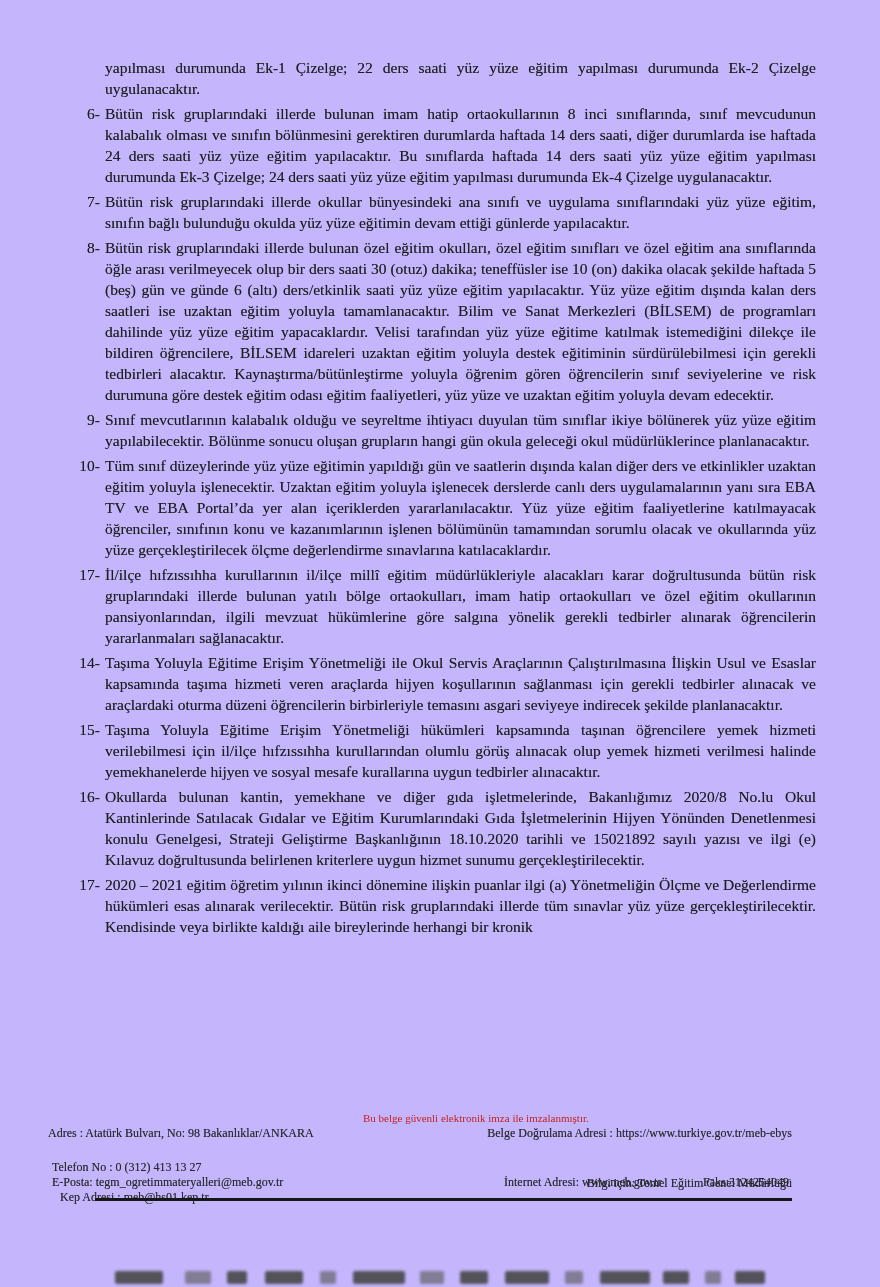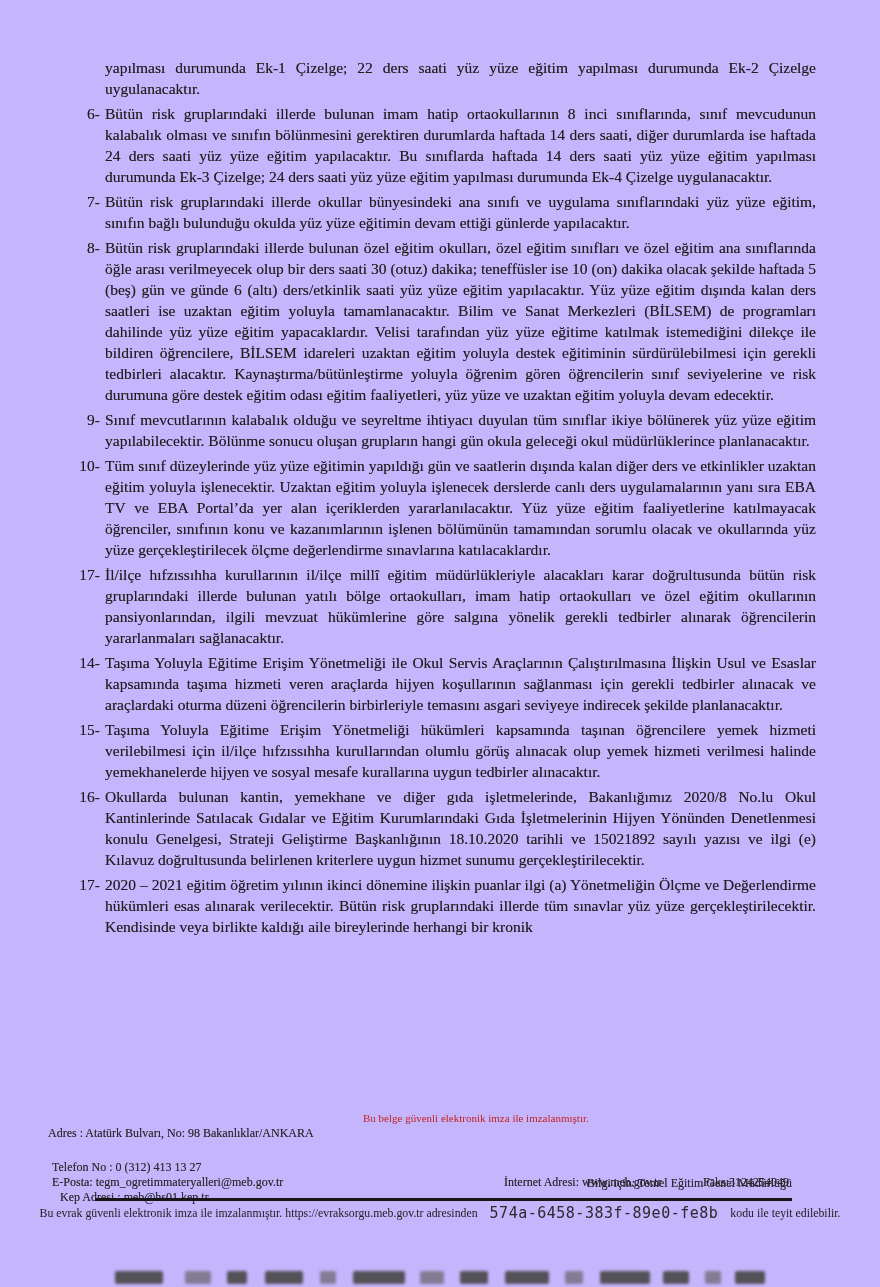--- a/index.html
+++ b/index.html
@@ -110,34 +110,30 @@
     </div>
     <div class="item">
       <span class="num">17-</span>
       <span>2020 – 2021 eğitim öğretim yılının ikinci dönemine ilişkin puanlar ilgi (a) Yönetmeliğin Ölçme ve Değerlendirme hükümleri esas alınarak verilecektir. Bütün risk gruplarındaki illerde tüm sınavlar yüz yüze gerçekleştirilecektir. Kendisinde veya birlikte kaldığı aile bireylerinde herhangi bir kronik</span>
     </div>
   </div>
 
   <div class="red-note">Bu belge güvenli  elektronik imza ile imzalanmıştır.</div>
 
   <span class="f" style="left:48px; top:1126px;">Adres : Atatürk Bulvarı, No: 98 Bakanlıklar/ANKARA</span>
+  <span class="f r-align" style="right:88px; top:1126px;">Belge Doğrulama Adresi : https://www.turkiye.gov.tr/meb-ebys</span>
   <span class="f r-align" style="right:88px; top:1176px;margin-left:19px;">Bilgi için:  Temel Eğitim Genel  Müdürlüğü</span>
   <span class="f" style="left:52px; top:1160px;">Telefon No : 0 (312) 413 13 27</span>
   <span class="f" style="left:52px; top:1175px;">E-Posta: tegm_ogretimmateryalleri@meb.gov.tr</span>
   <span class="f" style="left:504px; top:1175px;">İnternet Adresi: www.meb.gov.tr</span>
   <span class="f" style="left:703px; top:1175px;text-align:center;">Faks:3124254049</span>
   <span class="f" style="left:60px; top:1190px;">Kep Adresi : meb@hs01.kep.tr</span>
 
   <div class="rule"></div>
 
-  <div class="verify">
-    <span class="vtext">Bu evrak güvenli elektronik imza ile imzalanmıştır. https://evraksorgu.meb.gov.tr adresinden</span>
-    <span class="vcode">574a-6458-383f-89e0-fe8b</span>
-    <span class="vtext">kodu ile teyit edilebilir.</span>
-  </div>
 
   <div class="bbar">
     <span class="bb" style="left:0px;   width:48px;"></span>
     <span class="bb lt" style="left:70px;  width:26px;"></span>
     <span class="bb" style="left:112px; width:20px;"></span>
     <span class="bb" style="left:150px; width:38px;"></span>
     <span class="bb lt" style="left:205px; width:16px;"></span>
     <span class="bb" style="left:238px; width:52px;"></span>
     <span class="bb lt" style="left:305px; width:24px;"></span>
     <span class="bb" style="left:345px; width:28px;"></span>

